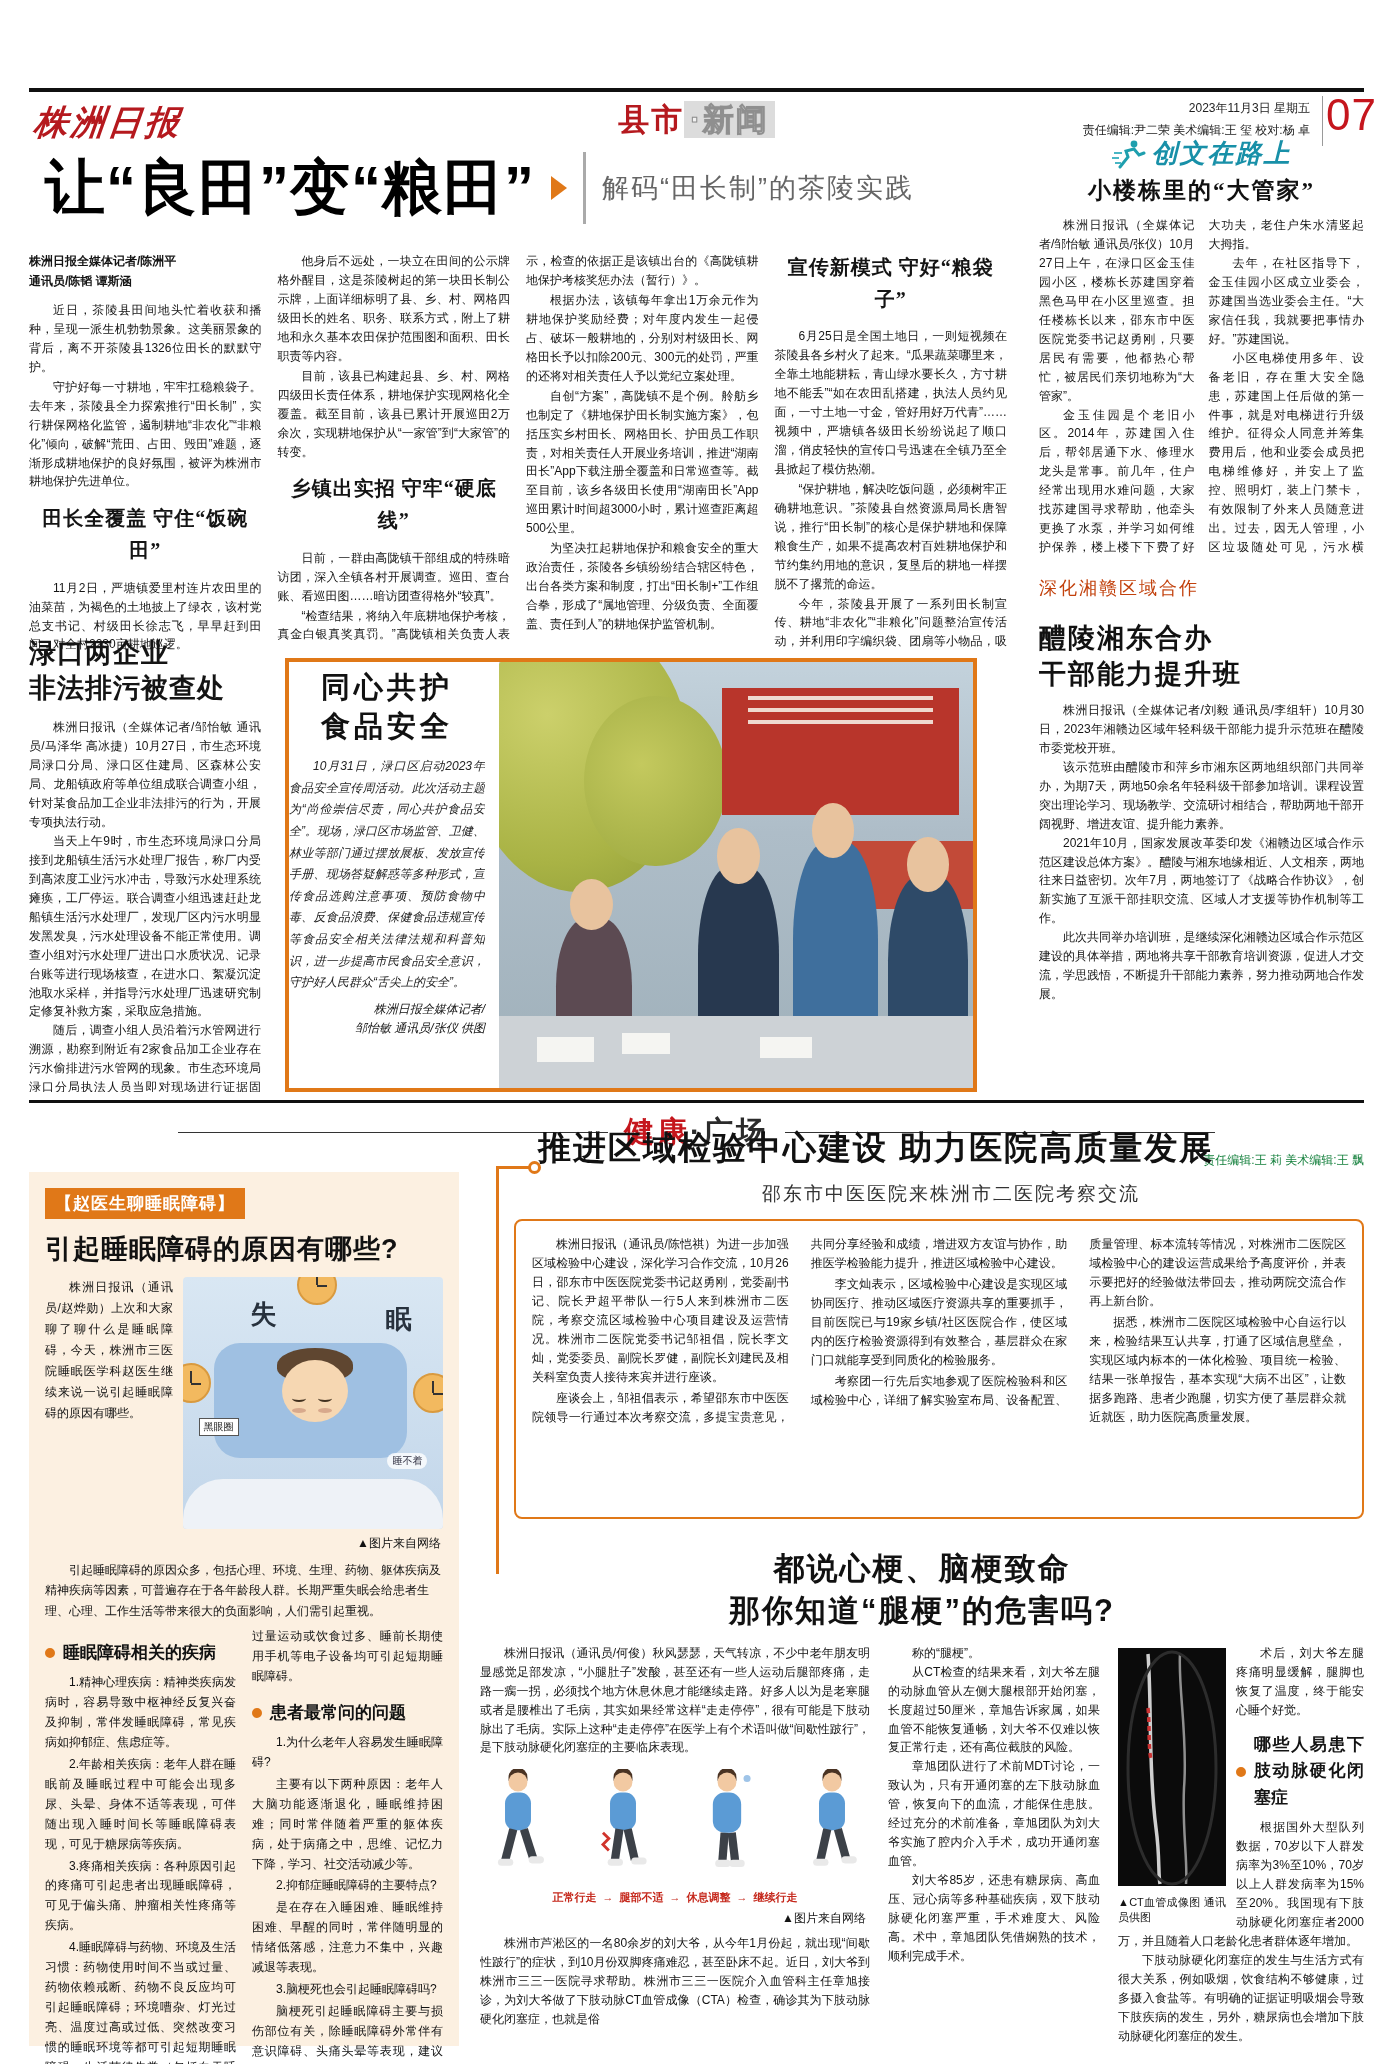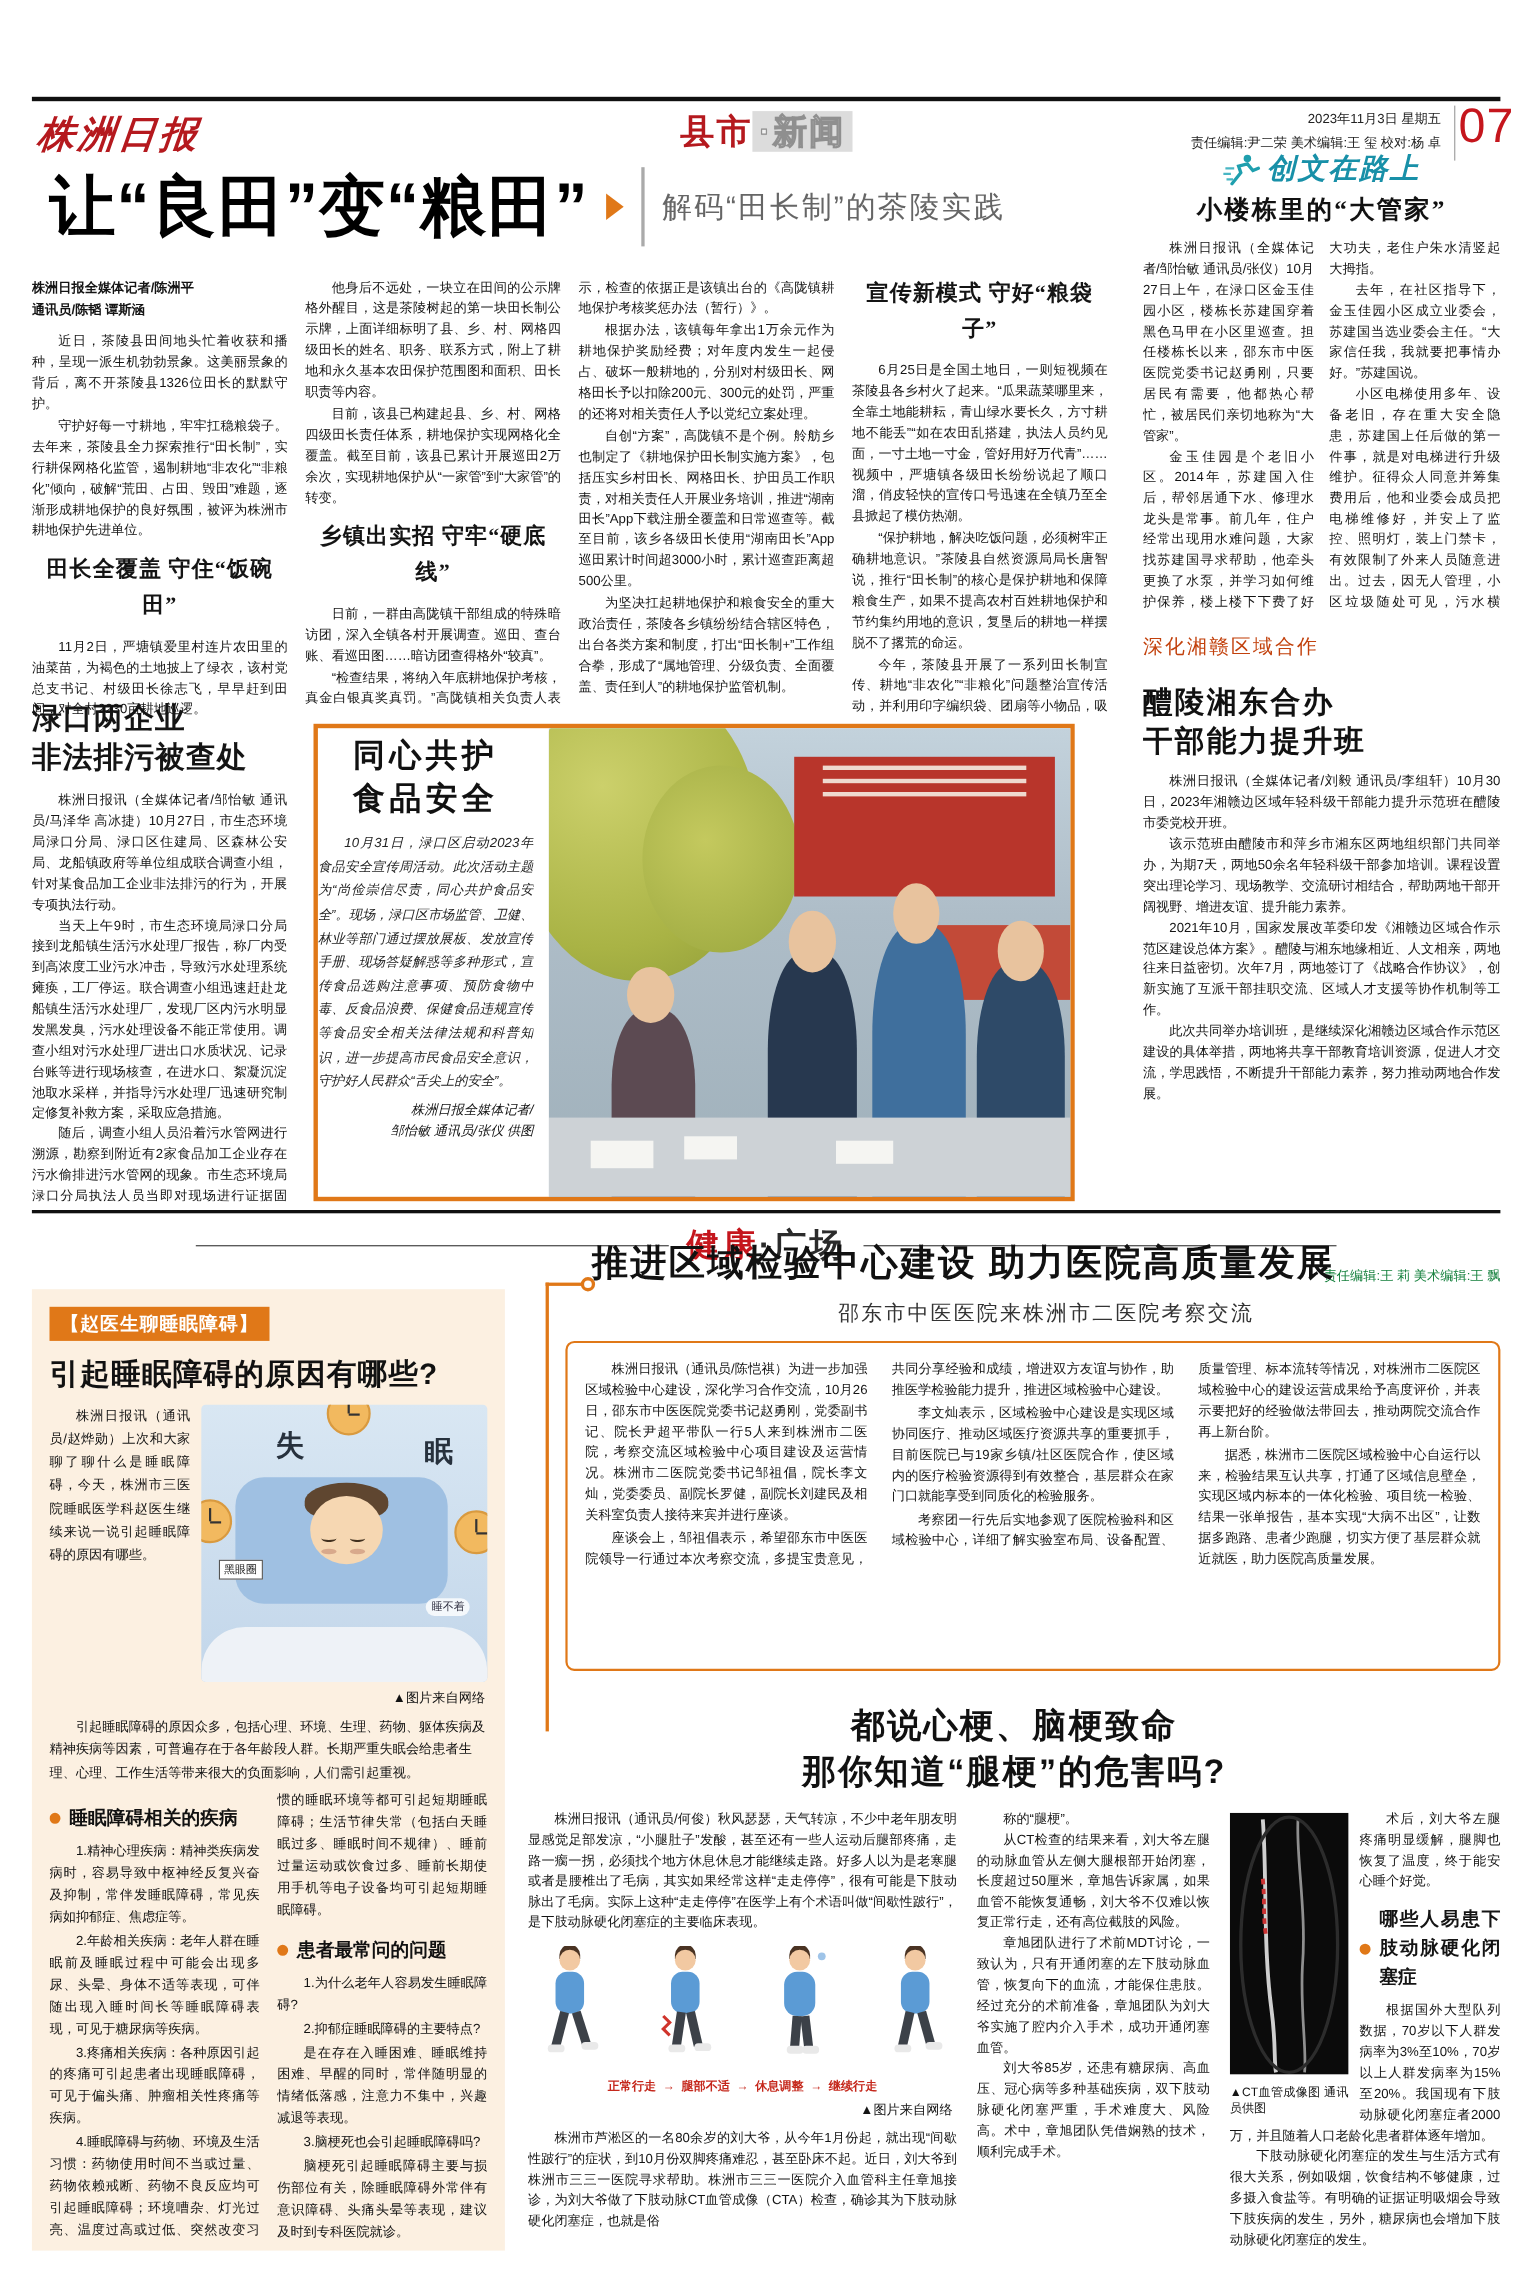--- a/index.html
+++ b/index.html
@@ -287,20 +287,21 @@
         </div>
         <p>1.精神心理疾病：精神类疾病发病时，容易导致中枢神经反复兴奋及抑制，常伴发睡眠障碍，常见疾病如抑郁症、焦虑症等。</p>
         <p>2.年龄相关疾病：老年人群在睡眠前及睡眠过程中可能会出现多尿、头晕、身体不适等表现，可伴随出现入睡时间长等睡眠障碍表现，可见于糖尿病等疾病。</p>
         <p>3.疼痛相关疾病：各种原因引起的疼痛可引起患者出现睡眠障碍，可见于偏头痛、肿瘤相关性疼痛等疾病。</p>
         <p>4.睡眠障碍与药物、环境及生活习惯：药物使用时间不当或过量、药物依赖戒断、药物不良反应均可引起睡眠障碍；环境嘈杂、灯光过亮、温度过高或过低、突然改变习惯的睡眠环境等都可引起短期睡眠障碍；生活节律失常（包括白天睡眠过多、睡眠时间不规律）、睡前过量运动或饮食过多、睡前长期使用手机等电子设备均可引起短期睡眠障碍。</p>
         <div class="ringhead">
           <span class="ring"></span>
           <span>患者最常问的问题</span>
         </div>
         <p>1.为什么老年人容易发生睡眠障碍?</p>
+        <p>主要有以下两种原因：老年人大脑功能逐渐退化，睡眠维持困难；同时常伴随着严重的躯体疾病，处于病痛之中，思维、记忆力下降，学习、社交活动减少等。</p>
         <p>2.抑郁症睡眠障碍的主要特点?</p>
         <p>是在存在入睡困难、睡眠维持困难、早醒的同时，常伴随明显的情绪低落感，注意力不集中，兴趣减退等表现。</p>
         <p>3.脑梗死也会引起睡眠障碍吗?</p>
         <p>脑梗死引起睡眠障碍主要与损伤部位有关，除睡眠障碍外常伴有意识障碍、头痛头晕等表现，建议及时到专科医院就诊。</p>
       </div>
   </div>
 
   <div class="abs checkup">
     <div class="ck-head">
       <span class="bracket"></span>

